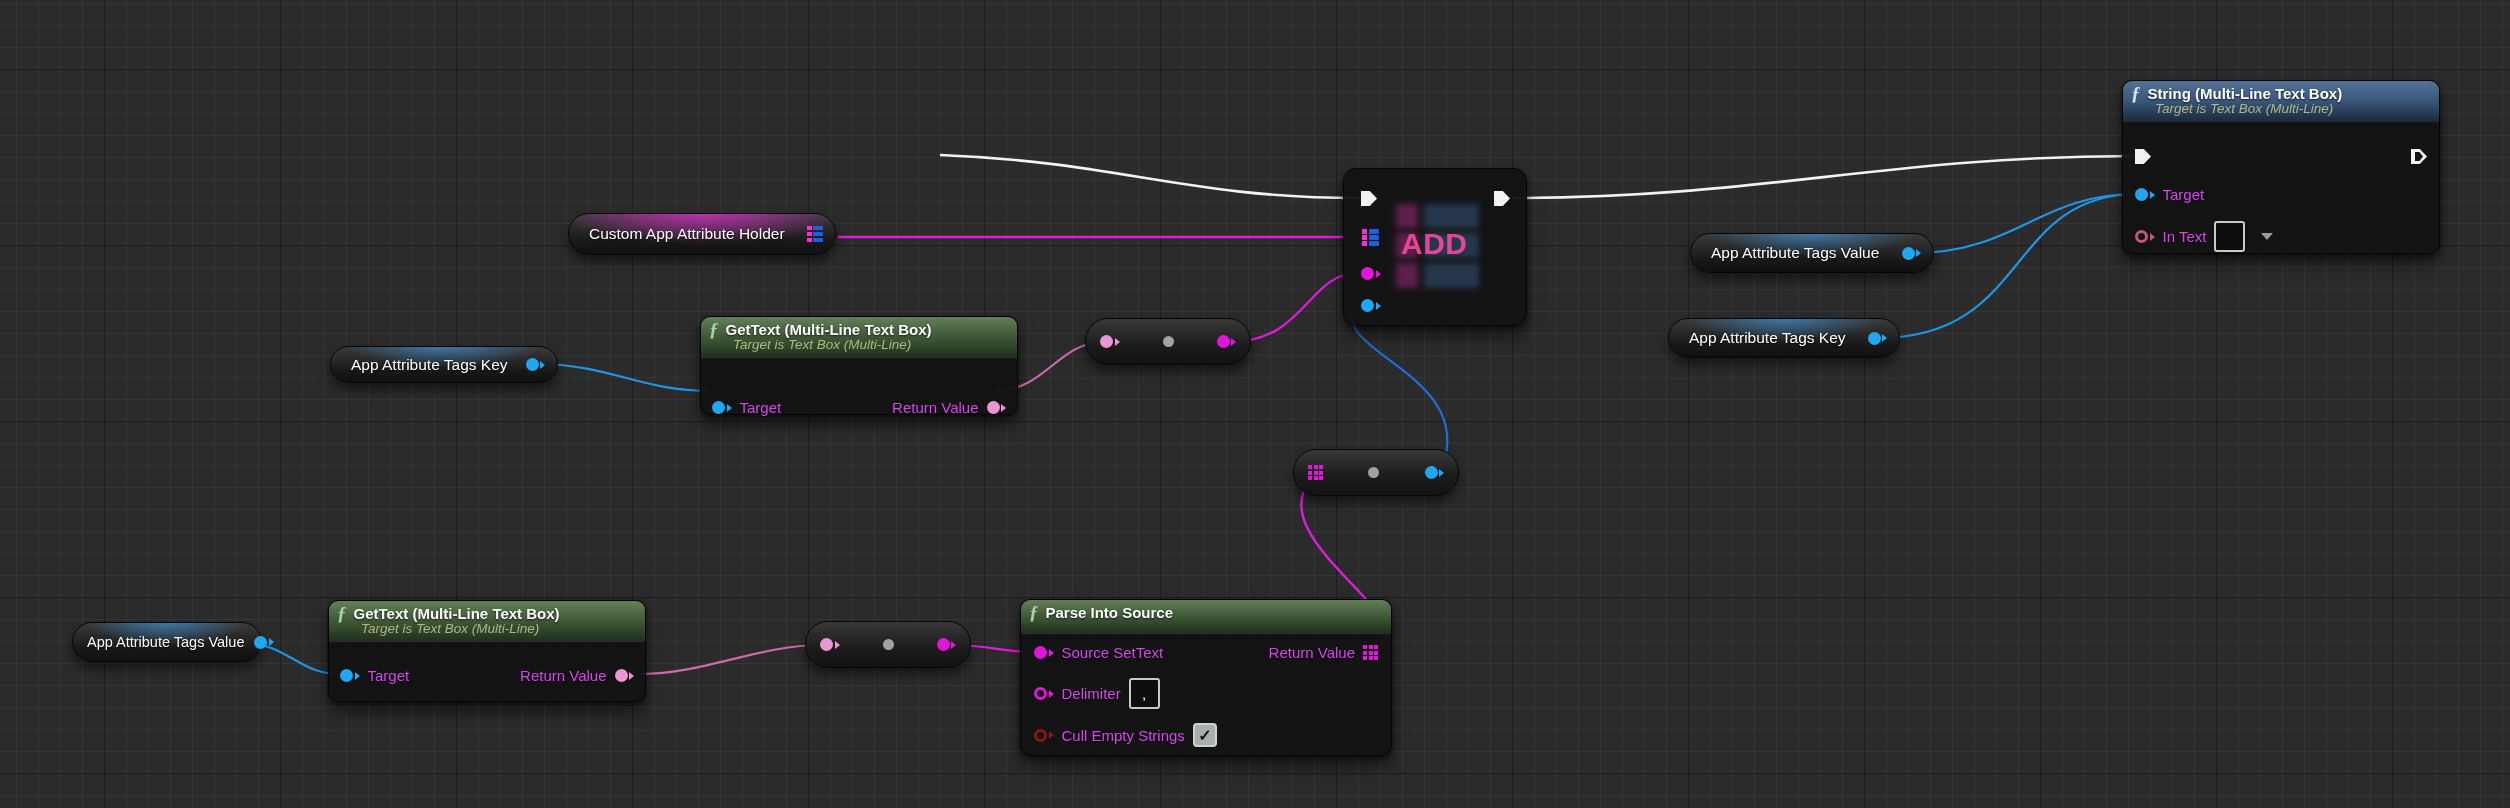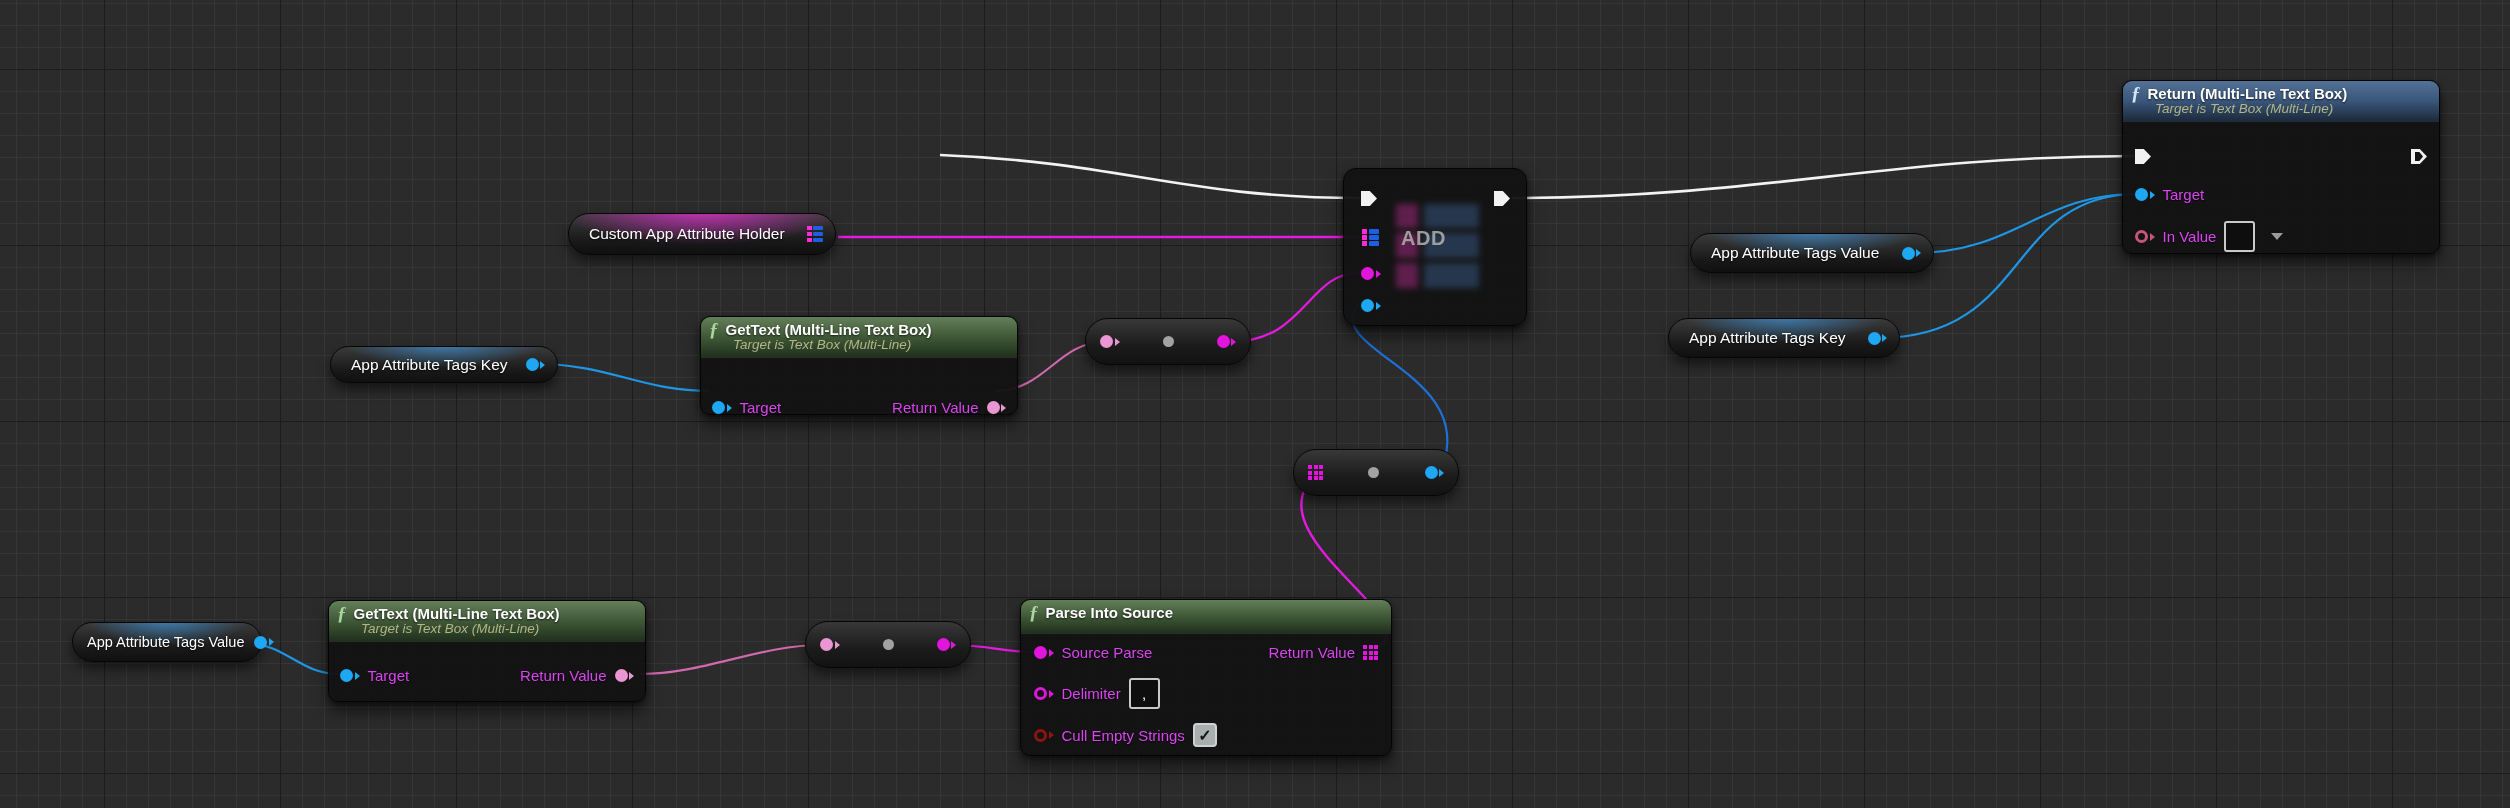--- a/index.html
+++ b/index.html
@@ -70,21 +70,21 @@
     position:absolute;z-index:2;display:flex;align-items:center;justify-content:space-between;
     border-radius:23px;border:1px solid #060606;
     background:linear-gradient(180deg,#383838,#1b1b1b 60%,#121212);
     box-shadow:0 7px 12px rgba(0,0,0,.5);padding:0 14px;
   }
   .dot{width:11px;height:11px;border-radius:50%;background:#a2a2a2;}
   
   #add-node{border-radius:13px;}
   .wm{position:absolute;filter:blur(3px);opacity:.85;}
   .wm-k{background:#6d2257;} .wm-v{background:#2a3e58;}
-  .wm-text{position:absolute;color:#a3a3a3;font-weight:bold;font-size:20px;letter-spacing:.5px;filter:blur(.4px);opacity:.95;}
+  .wm-text{position:absolute;color:#ec4899;font-weight:bold;font-size:30px;letter-spacing:.5px;filter:blur(.4px);opacity:.95;}
   
   .valbox{display:flex;align-items:center;justify-content:center;min-width:27px;height:27px;border:2px solid #c9c9c9;border-radius:3px;background:rgba(0,0,0,.25);color:#fff;font-size:15px;}
   .caret{width:0;height:0;border-left:6px solid transparent;border-right:6px solid transparent;border-top:7px solid #9b9b9b;margin-left:8px;}
   .checkbox{display:flex;align-items:center;justify-content:center;width:20px;height:20px;border-radius:4px;background:#a9afaf;border:2px solid #cdd2d2;color:#141414;font-size:16px;font-weight:bold;}
 </style>
 </head>
 <body>
 
 <div id="canvas">
 
@@ -270,21 +270,21 @@
       <div class="hdr-row">
         <span class="fn-icon fn-green">ƒ</span>
         <span class="hdr-title">Parse Into Source</span>
       </div>
     </div>
     <div class="pinrow" style="left:13px;top:44px;">
       <span class="pin c-mag">
           <span class="pin-c"></span>
           <span class="pin-w"></span>
         </span>
-      <span class="pinlabel">Source Parse</span>
+      <span class="pinlabel">Source SetText</span>
     </div>
     <div class="pinrow" style="left:13px;top:78px;">
       <span class="pin c-mag open">
           <span class="pin-c"></span>
           <span class="pin-w"></span>
         </span>
       <span class="pinlabel">Delimiter</span>
       <span class="valbox">,</span>
     </div>
     <div class="pinrow" style="left:13px;top:123px;">
@@ -326,21 +326,21 @@
     <span class="pin c-blue" style="position:relative;margin-left:auto;">
         <span class="pin-c"></span>
         <span class="pin-w"></span>
       </span>
   </div>
 
   <div class="node" style="left:2122px;top:80px;width:316px;height:172px;">
     <div class="hdr hdr-blue">
       <div class="hdr-row">
         <span class="fn-icon fn-blue">ƒ</span>
-        <span class="hdr-title">Return (Multi-Line Text Box)</span>
+        <span class="hdr-title">String (Multi-Line Text Box)</span>
       </div>
       <div class="hdr-sub">Target is Text Box (Multi-Line)</div>
     </div>
     <div class="pinrow" style="left:12px;top:68px;">
         <span class="exec"></span>
       </div>
     <div class="pinrow" style="right:12px;top:68px;">
         <span class="exec hollow"></span>
       </div>
     <div class="pinrow" style="left:12px;top:105px;">
@@ -348,19 +348,19 @@
           <span class="pin-c"></span>
           <span class="pin-w"></span>
         </span>
       <span class="pinlabel">Target</span>
     </div>
     <div class="pinrow" style="left:12px;top:140px;">
       <span class="pin c-rose open">
           <span class="pin-c"></span>
           <span class="pin-w"></span>
         </span>
-      <span class="pinlabel">In Value</span>
+      <span class="pinlabel">In Text</span>
       <span class="valbox"></span>
       <span class="caret"></span>
     </div>
   </div>
 
 </div>
 
 </body></html>

